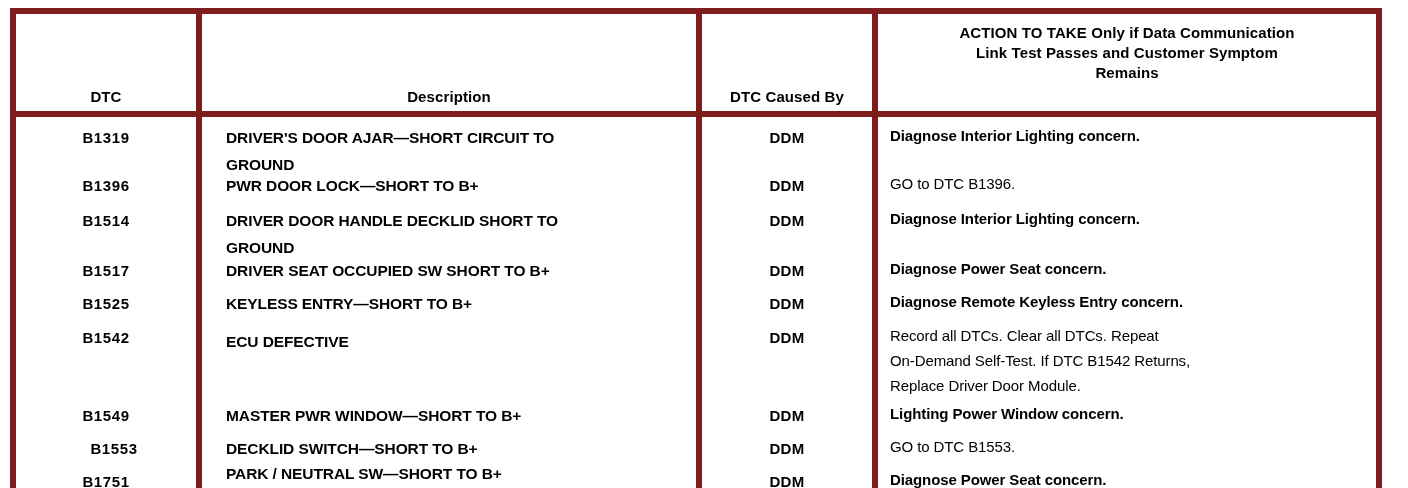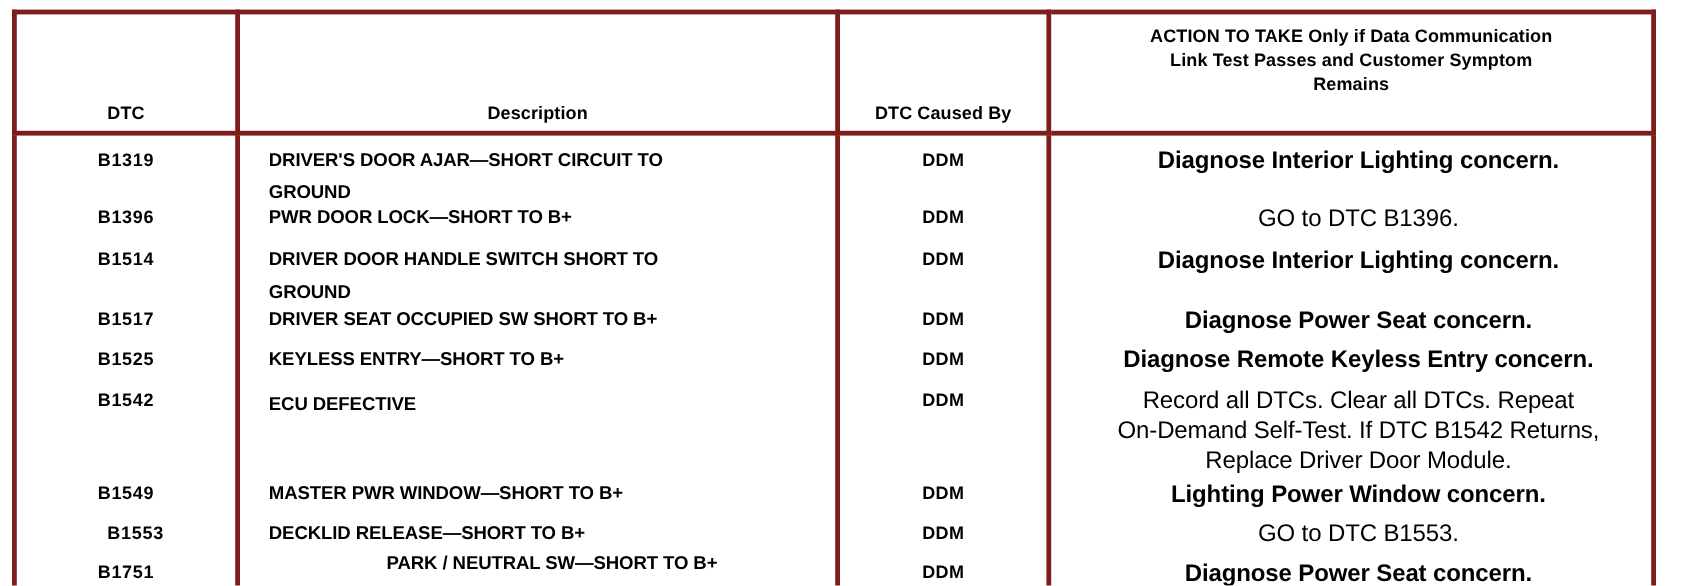--- a/index.html
+++ b/index.html
@@ -27,21 +27,21 @@
     position: absolute;
     left: 10px;
     top: 8px;
     width: 1366px;
     border-collapse: collapse;
     table-layout: fixed;
     background: #fff;
   }
 
   .dtc-table, .dtc-table td, .dtc-table th {
-    border: 4px solid #7f1d1d;
+    border: 6px solid #7f1d1d;
   }
 
   
   .dtc-table {
     border: 3px solid #000;
   }
 
   col.c-dtc      { width: 186px; }
   col.c-desc     { width: 500px; }
   col.c-caused   { width: 176px; }
@@ -105,23 +105,23 @@
   }
 
   .col-caused .line {
     text-align: center;
     font-weight: bold;
     font-size: 15px;
     letter-spacing: 0.3px;
   }
 
   .col-action .line {
-    text-align: center;
+    text-align: left;
     padding-left: 12px;
-    font-size: 20px;
+    font-size: 15px;
     letter-spacing: -0.1px;
   }
   .col-action .line.bold { font-weight: bold; }
   .col-action .line.reg  { font-weight: normal; }
 </style>
 </head>
 <body>
 
 <div id="page">
 
@@ -159,28 +159,28 @@
               <div class="line" style="top: 290px;">B1549</div>
               <div class="line" style="top: 323px; padding-left: 16px;">B1553</div>
               <div class="line" style="top: 356px;">B1751</div>
             </div>
         </td>
         <td>
           <div class="cellbody col-desc" id="col-desc">
               <div class="line" style="top: 12px;">DRIVER'S DOOR AJAR—SHORT CIRCUIT TO</div>
               <div class="line" style="top: 39px;">GROUND</div>
               <div class="line" style="top: 60px;">PWR DOOR LOCK—SHORT TO B+</div>
-              <div class="line" style="top: 95px;">DRIVER DOOR HANDLE SWITCH SHORT TO</div>
+              <div class="line" style="top: 95px;">DRIVER DOOR HANDLE DECKLID SHORT TO</div>
               <div class="line" style="top: 122px;">GROUND</div>
               <div class="line" style="top: 145px;">DRIVER SEAT OCCUPIED SW SHORT TO  B+</div>
               <div class="line" style="top: 178px;">KEYLESS ENTRY—SHORT TO B+</div>
               <div class="line" style="top: 216px;">ECU DEFECTIVE</div>
               <div class="line" style="top: 290px;">MASTER PWR WINDOW—SHORT TO B+</div>
-              <div class="line" style="top: 323px;">DECKLID RELEASE—SHORT TO B+</div>
-              <div class="line" style="top: 348px; text-align: center;">PARK / NEUTRAL SW—SHORT TO B+</div>
+              <div class="line" style="top: 323px;">DECKLID SWITCH—SHORT TO B+</div>
+              <div class="line" style="top: 348px;">PARK / NEUTRAL SW—SHORT TO B+</div>
             </div>
         </td>
         <td>
           <div class="cellbody col-caused" id="col-caused">
               <div class="line" style="top: 12px;">DDM</div>
               <div class="line" style="top: 60px;">DDM</div>
               <div class="line" style="top: 95px;">DDM</div>
               <div class="line" style="top: 145px;">DDM</div>
               <div class="line" style="top: 178px;">DDM</div>
               <div class="line" style="top: 212px;">DDM</div>

